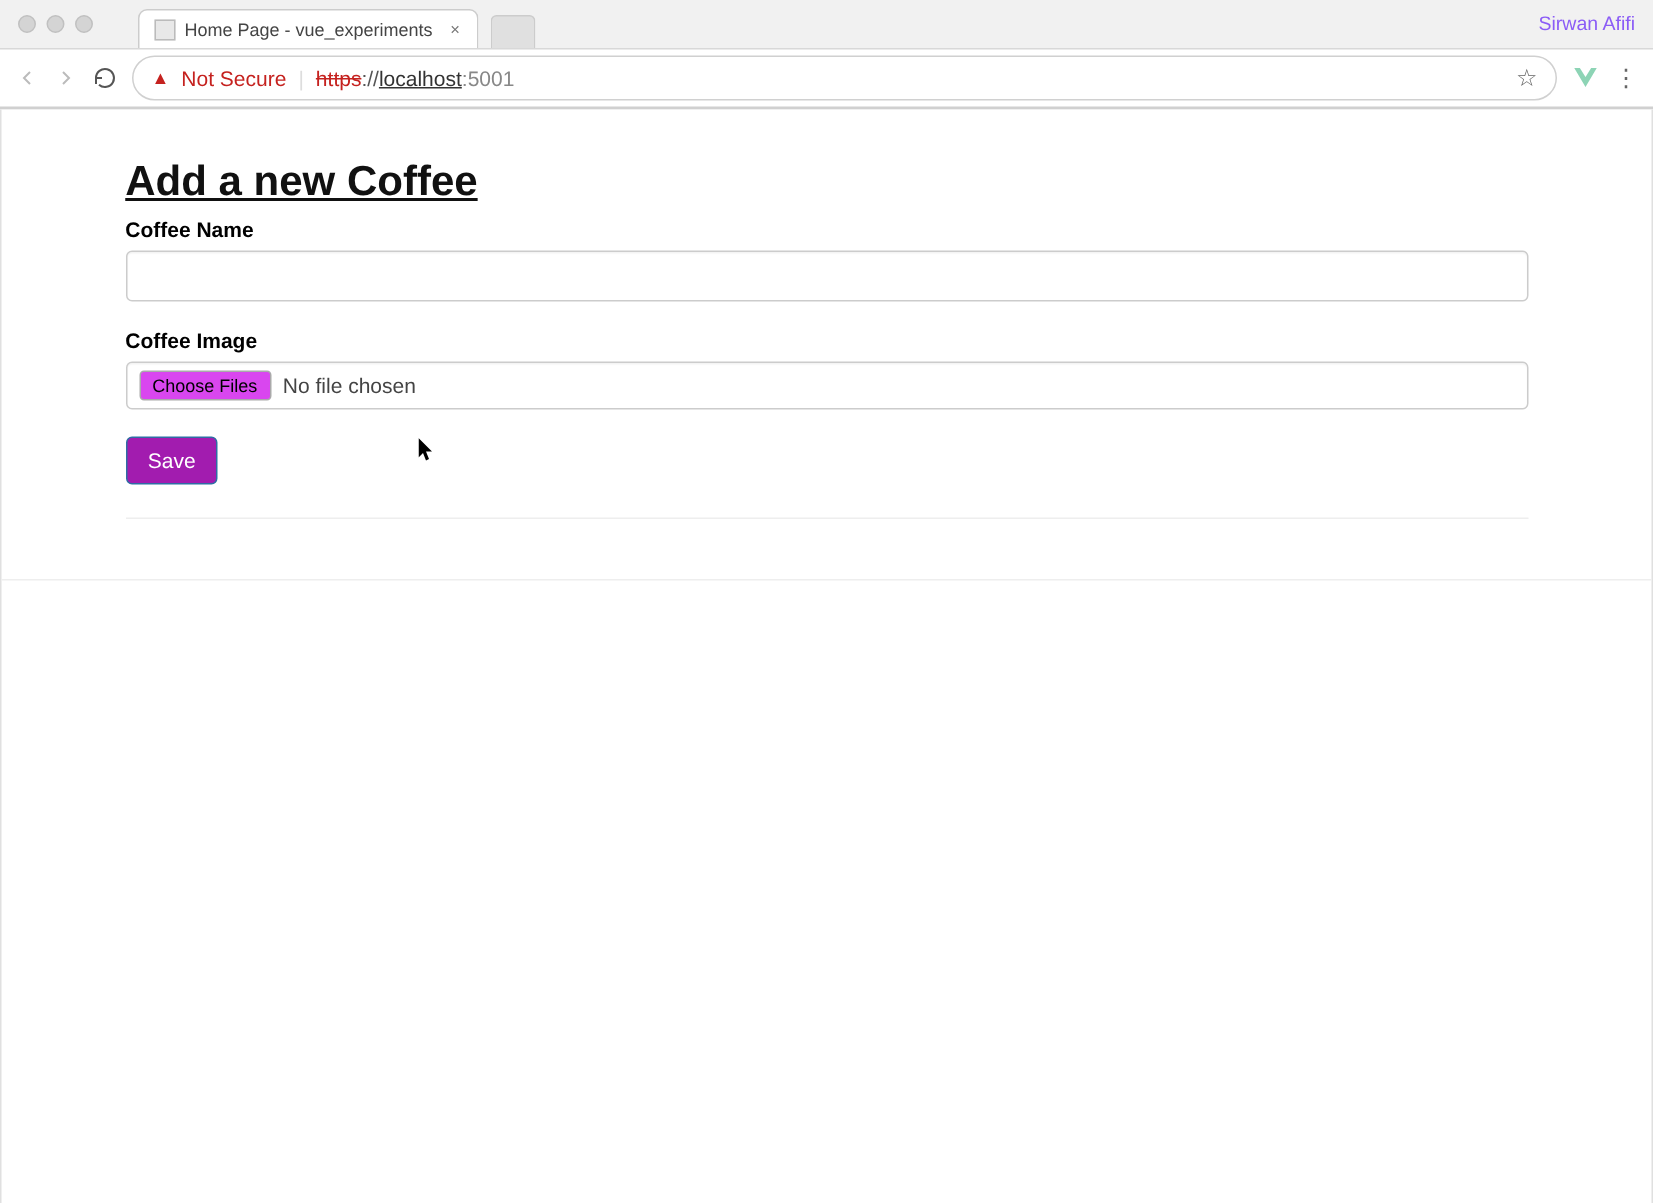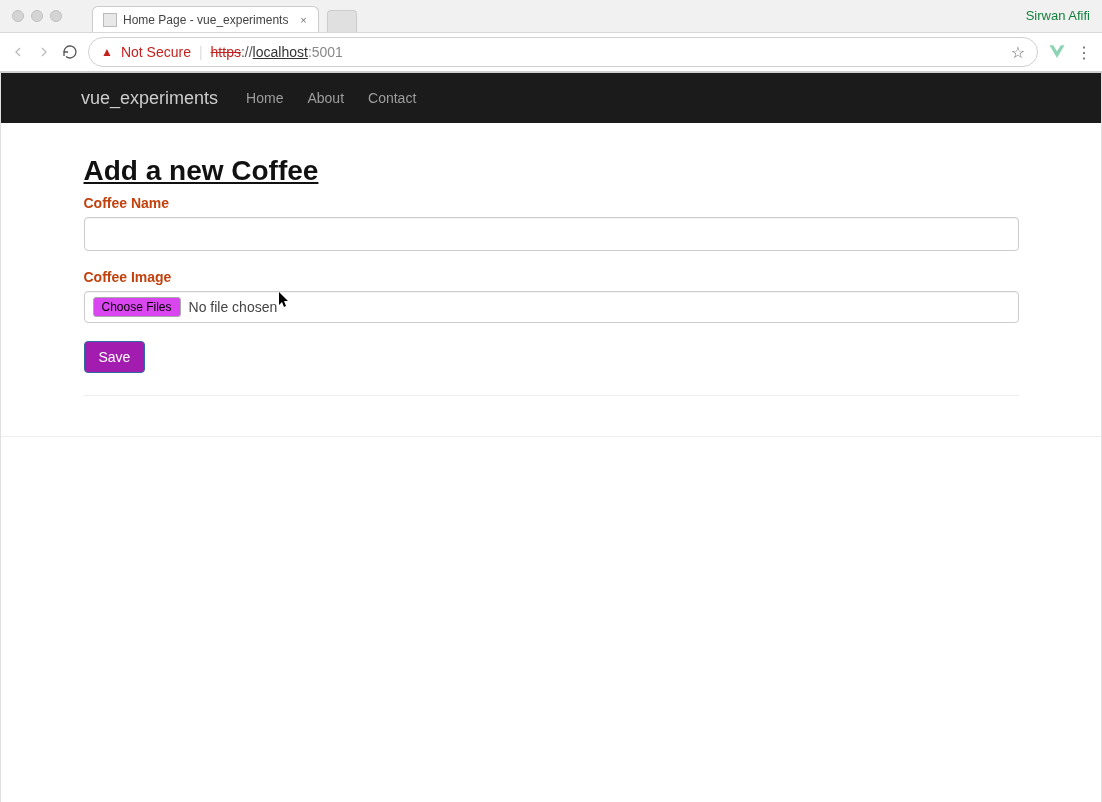--- a/index.html
+++ b/index.html
@@ -5,21 +5,21 @@
     * { margin: 0; padding: 0; box-sizing: border-box; }
     body { font-family: -apple-system, BlinkMacSystemFont, "Helvetica Neue", Arial, sans-serif; background: #f1f1f1; }
     .browser-chrome { background: #f1f1f1; border-bottom: 1px solid #d0d0d0; }
     .tab-bar { height: 32px; display: flex; align-items: center; padding: 0 8px; position: relative; }
     .traffic-lights { display: flex; gap: 7px; padding-left: 4px; }
     .traffic-light { width: 12px; height: 12px; border-radius: 50%; background: #d4d4d4; border: 1px solid #c0c0c0; }
     .tab { margin-left: 30px; background: #fff; height: 26px; margin-top: 6px; display: flex; align-items: center; padding: 0 10px; border-radius: 6px 6px 0 0; border: 1px solid #ccc; border-bottom: none; font-size: 12px; color: #444; gap: 6px; }
     .tab-favicon { width: 14px; height: 14px; background: #e8e8e8; border: 1px solid #bbb; display:inline-block; }
     .tab-close { width: 10px; height: 10px; font-size: 11px; color: #777; cursor: pointer; margin-left: 4px; display:flex; align-items:center; justify-content:center;}
     .tab-ghost { margin-left: 8px; width: 30px; height: 22px; margin-top: 10px; background: #e0e0e0; border-radius: 4px 4px 0 0; border: 1px solid #ccc; border-bottom: none; }
-    .user-label { position: absolute; right: 12px; top: 8px; font-size: 13px; color: #15803d; }
+    .user-label { position: absolute; right: 12px; top: 8px; font-size: 13px; color: #8b5cf6; }
     .address-row { height: 40px; background: #fff; border-top: 1px solid #d8d8d8; border-bottom: 1px solid #d0d0d0; display: flex; align-items: center; padding: 0 10px; gap: 10px; }
     .nav-arrow { width: 16px; height: 16px; color: #aaa; font-size: 18px; display:flex; align-items:center; justify-content:center;}
     .addr-bar { flex: 1; height: 30px; border: 1px solid #d0d0d0; border-radius: 15px; display: flex; align-items: center; padding: 0 12px; font-size: 14px; gap: 8px; }
     .not-secure-icon { color: #c5221f; font-size: 12px; }
     .not-secure-text { color: #c5221f; font-size: 14px; }
     .divider { color: #ddd; }
     .url-protocol { color: #c5221f; text-decoration: line-through; }
     .url-colon { color: #555; }
     .url-slashes { color: #555; }
     .url-host { color: #333; text-decoration: underline; }
@@ -28,21 +28,21 @@
     .ext-icon { width: 18px; height: 18px; }
     .menu-dots { color: #666; font-size: 16px; }
 
     .page { background: #fff; min-height: 730px; border: 1px solid #e0e0e0; border-top:none;}
     .navbar { background: #1b1b1b; color: #9d9d9d; height: 50px; display: flex; align-items: center; padding: 0 80px; }
     .navbar-brand { color: #ccc; font-size: 18px; margin-right: 28px; }
     .navbar-link { color: #9d9d9d; font-size: 14px; margin-right: 24px; text-decoration: none; }
     .container { max-width: 955px; margin: 0 auto; padding: 20px 10px 0 10px; }
     h2.page-title { font-size: 28px; font-weight: 600; margin: 12px 0 8px 0; color: #111; text-decoration: underline; }
     .form-section { margin-bottom: 18px; }
-    .field-label { font-weight: 700; font-size: 14px; color: #c2410c; margin-bottom: 6px; display: block; }
+    .field-label { font-weight: 700; font-size: 14px; color: #000000; margin-bottom: 6px; display: block; }
     .text-input { width: 100%; height: 34px; border: 1px solid #ccc; border-radius: 4px; padding: 0 10px; font-size: 14px; background: #fff; box-shadow: inset 0 1px 1px rgba(0,0,0,.05); }
     .select-wrap { position: relative; }
     .select-input { width: 100%; height: 34px; border: 1px solid #ccc; border-radius: 4px; padding: 0 10px; font-size: 14px; background: #fff; appearance: none; -webkit-appearance: none; box-shadow: inset 0 1px 1px rgba(0,0,0,.05);}
     .select-caret { position: absolute; right: 10px; top: 8px; font-size: 10px; color: #333; pointer-events:none; line-height: 8px; }
     .file-box { width: 100%; border: 1px solid #ccc; border-radius: 4px; padding: 5px 8px; display: flex; align-items: center; gap: 8px; background: #fff; box-shadow: inset 0 1px 1px rgba(0,0,0,.05);}
     .file-button { font-size: 12px; padding: 2px 8px; border: 1px solid #aaa; border-radius: 3px; background: #d946ef; }
     .file-status { font-size: 14px; color: #444; }
     .save-btn { background: #a21caf; border: 1px solid #2e6da4; color: #fff; font-size: 14px; padding: 7px 14px; border-radius: 4px; cursor: pointer; }
     .hr { border: none; border-top: 1px solid #eee; margin: 22px 0 0 0; }
     .outer-hr { border: none; border-top: 1px solid #eee; margin: 40px 0 18px 0; }
@@ -95,26 +95,20 @@
       <span class="star-icon">☆</span>
     </div>
     <svg class="ext-icon" viewBox="0 0 24 24">
         <path fill="#41b883" fill-opacity="0.6" d="M2 3 L12 20 L22 3 L17 3 L12 11 L7 3 Z"></path>
       </svg>
     <span class="menu-dots">⋮</span>
   </div>
 </div>
 
 <div class="page page-wrap">
-  <div class="navbar">
-    <span class="navbar-brand">vue_experiments</span>
-    <a class="navbar-link">Home</a>
-    <a class="navbar-link">About</a>
-    <a class="navbar-link">Contact</a>
-  </div>
 
   <div class="container">
     <h2 class="page-title">Add a new Coffee</h2>
 
     <div class="form-section">
       <label class="field-label">Coffee Name</label>
       <input type="text" class="text-input" style="">
     </div>
 
 

